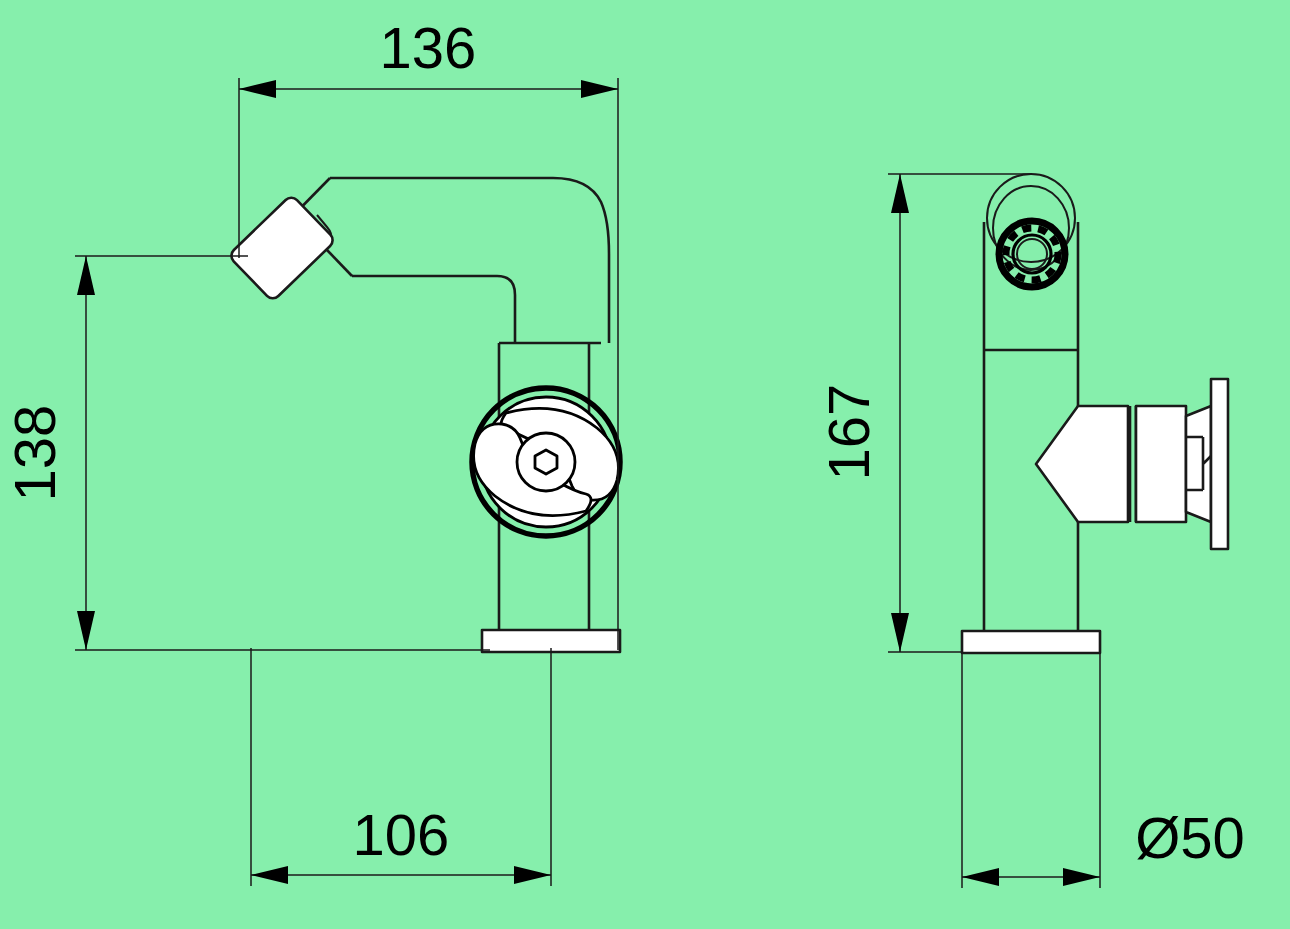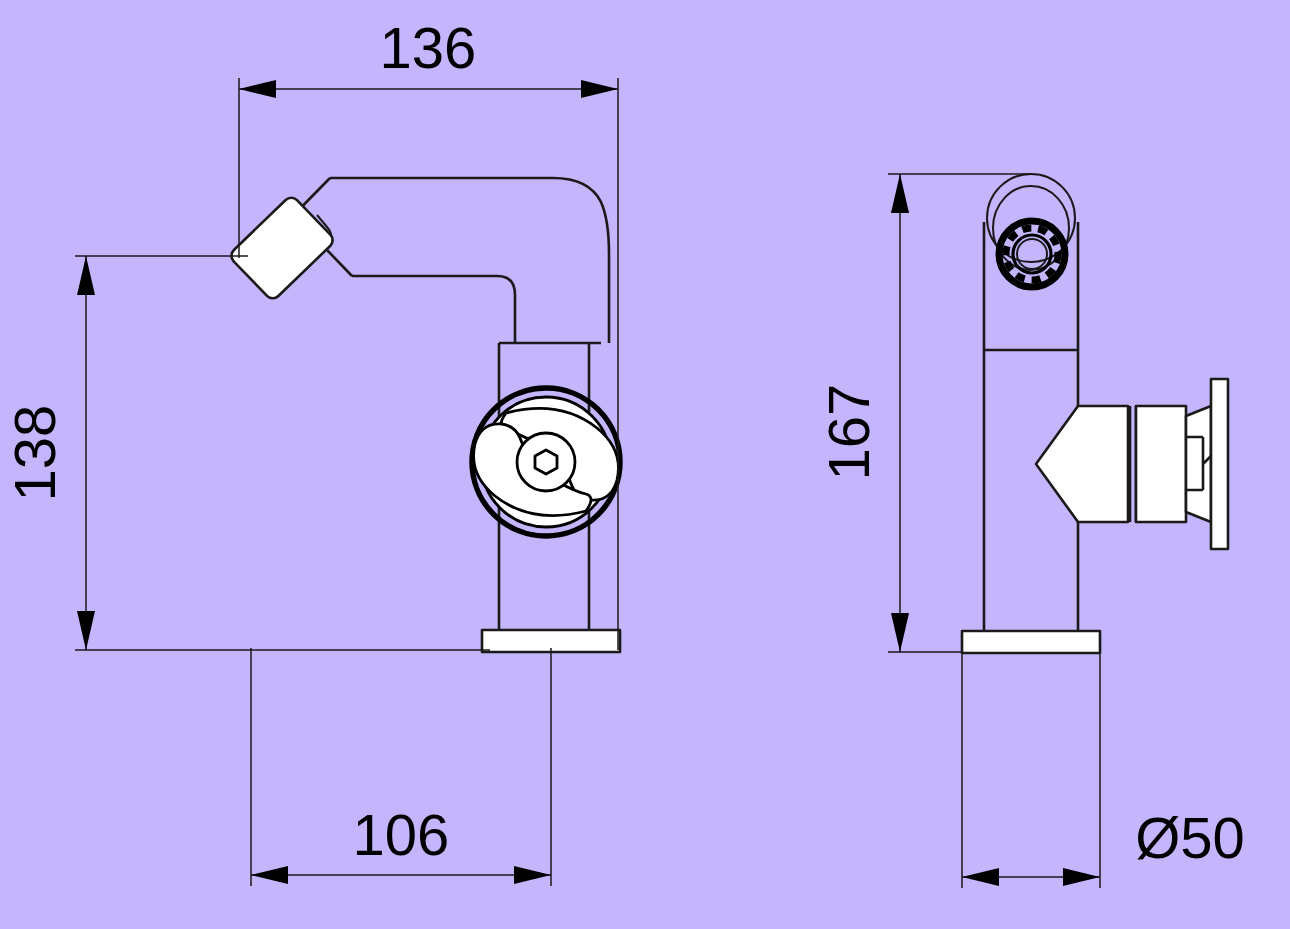--- a/index.html
+++ b/index.html
@@ -8,21 +8,21 @@
     padding: 0;
     background: #ffffff;
   }
   body {
     font-family: "Liberation Sans", sans-serif;
   }
   #drawing-sheet {
     position: relative;
     width: 1290px;
     height: 929px;
-    background: #c4b5fd;
+    background: #86efac;
     overflow: hidden;
   }
   #drawing-sheet svg {
     display: block;
     width: 1290px;
     height: 929px;
   }
   .dim-text {
     font-family: "Liberation Sans", sans-serif;
     font-size: 58px;

